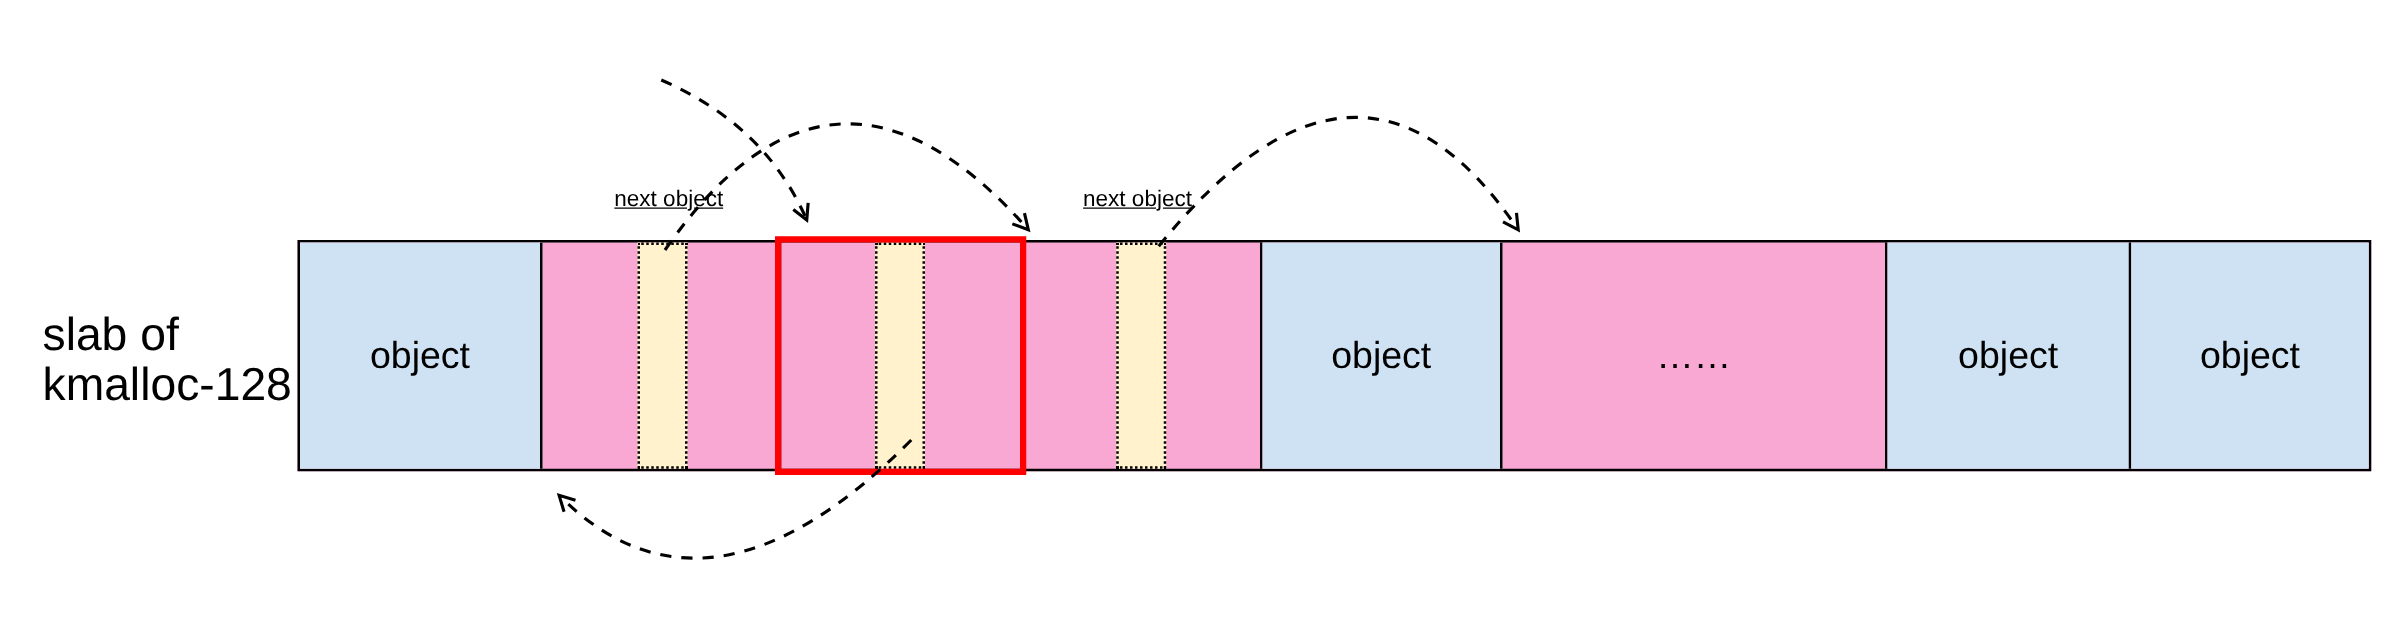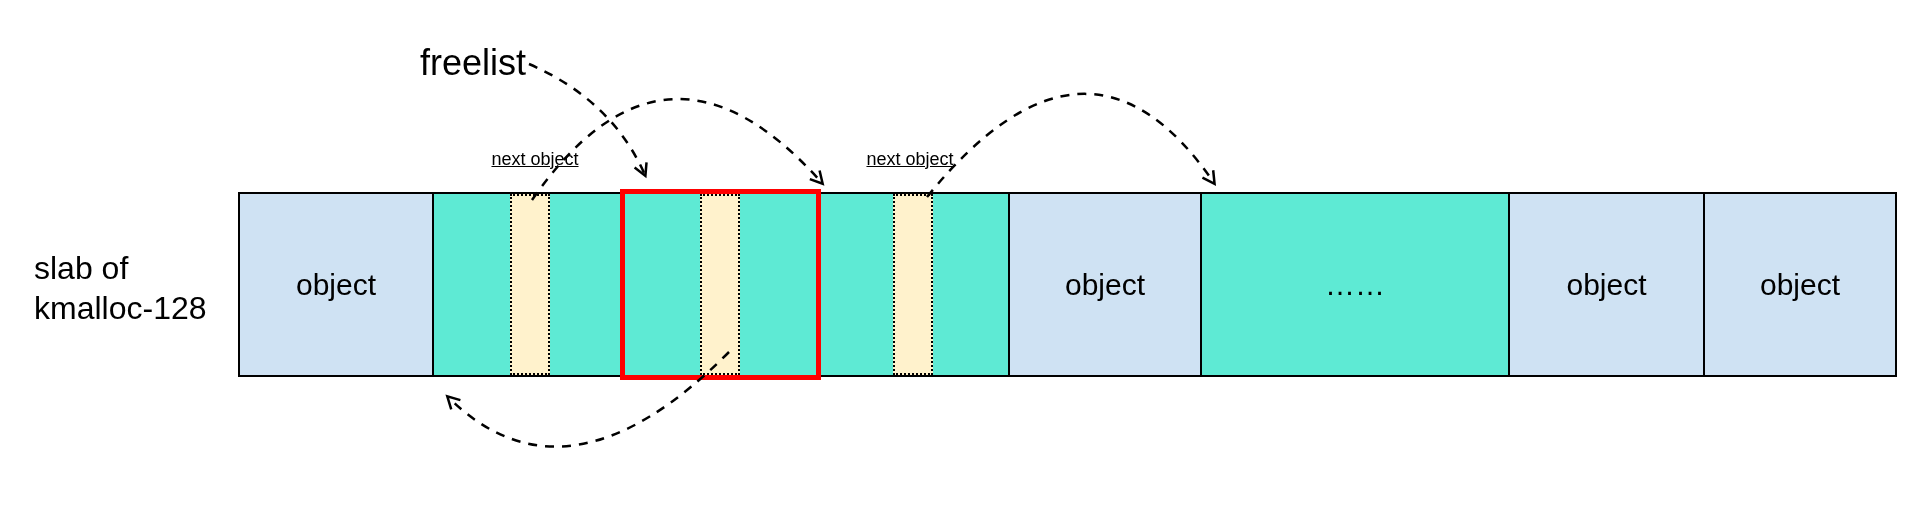--- a/index.html
+++ b/index.html
@@ -2,34 +2,34 @@
 <html><head>
 <meta charset="utf-8">
 <style>
   html,body { margin:0; padding:0; background:#ffffff; }
   .canvas {
     position:relative; width:1918px; height:508px; background:#ffffff;
     font-family:"Liberation Sans", sans-serif; color:#000; overflow:hidden;
   }
   .slab-label {
     position:absolute; left:34px; top:248px;
-    font-size:32px; line-height:40px; white-space:pre-line; color:#000;
+    font-size:37px; line-height:40px; white-space:pre-line; color:#000;
   }
   .freelist-label {
     position:absolute; left:420px; top:42px; font-size:36px; color:#000;
   }
   .next-label {
     position:absolute; top:149px; width:160px; text-align:center;
     font-size:18px; color:#000;text-decoration:underline;
   }
   .next-label.n1 { left:455px; }
   .next-label.n2 { left:830px; }
   .slab-row {
     position:absolute; left:238px; top:192px; width:1659px; height:185px;
-    border:2px solid #000; box-sizing:border-box; background:#5eead4;
+    border:2px solid #000; box-sizing:border-box; background:#f9a8d4;
   }
   .cell {
     position:absolute; top:0; height:100%;
     border-right:2px solid #000; box-sizing:border-box;
     display:flex; align-items:center; justify-content:center;
   }
   .cell.last { border-right:none; }
   .cell.allocated { background:#cfe2f3; }
   .cell-label { font-size:30px; color:#000; }
   .strip {
@@ -48,21 +48,20 @@
   }
 </style>
 </head>
 <body>
 
 <div class="canvas">
 
   <div class="slab-label">slab of
 kmalloc-128</div>
 
-  <div class="freelist-label">freelist</div>
 
   <div class="next-label n1">next object</div>
   <div class="next-label n2">next object</div>
 
   <div class="slab-row">
     <div class="cell allocated" style="left:0; width:194px;">
       <span class="cell-label">object</span>
     </div>
     <div class="cell" style="left:194px; width:191px;"></div>
     <div class="cell" style="left:385px; width:194px;"></div>

